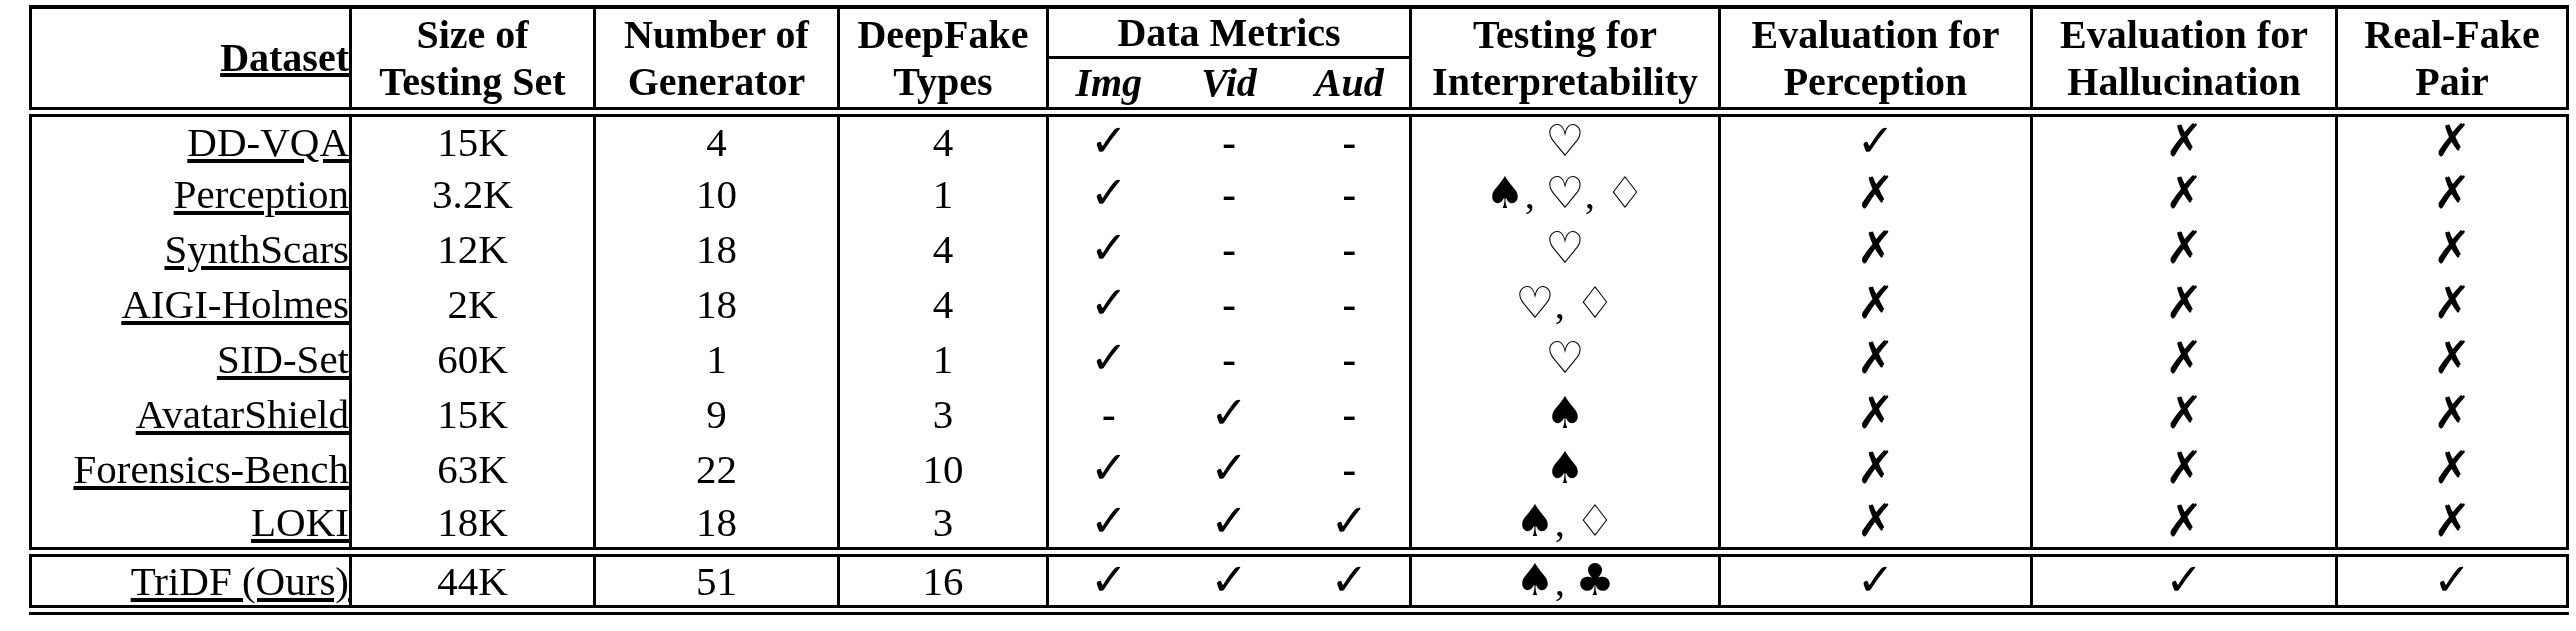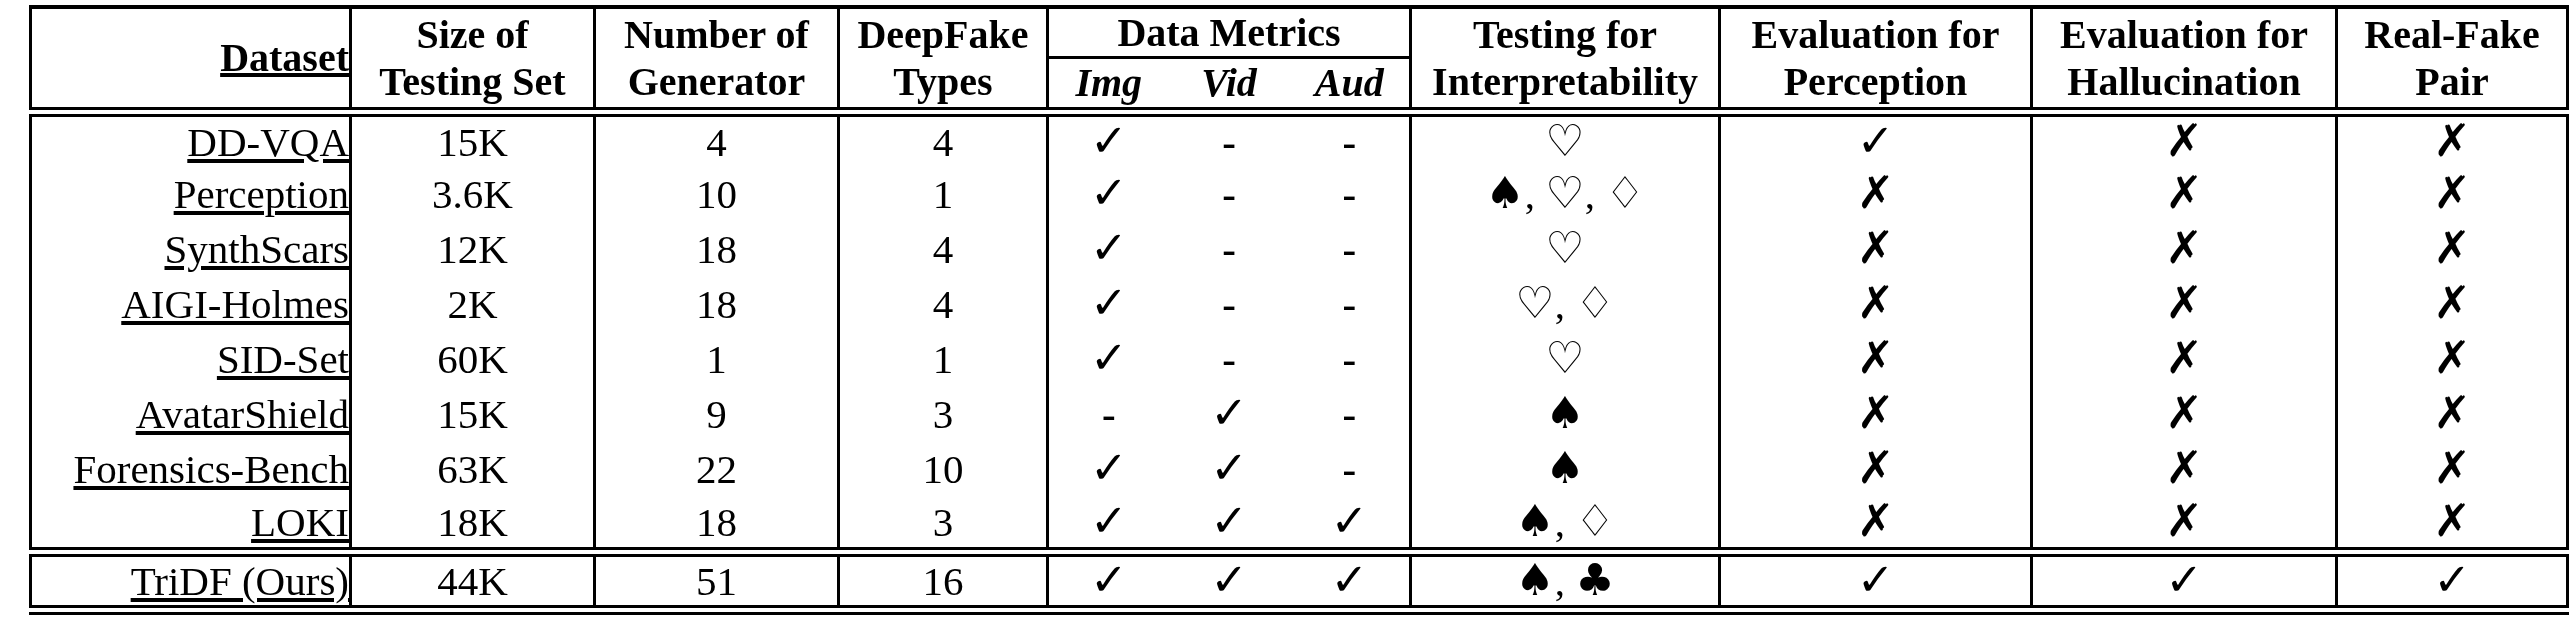--- a/index.html
+++ b/index.html
@@ -116,21 +116,21 @@
           <td class="vline"><span class="mark">✓</span></td>
           <td><span class="dash">-</span></td>
           <td><span class="dash">-</span></td>
           <td class="vline"><span class="suit">♡</span></td>
           <td class="vline"><span class="mark">✓</span></td>
           <td class="vline"><span class="mark">✗</span></td>
           <td class="vline"><span class="mark">✗</span></td>
         </tr>
         <tr>
           <td class="c-dataset">Perception</td>
-          <td class="vline">3.6K</td>
+          <td class="vline">3.2K</td>
           <td class="vline">10</td>
           <td class="vline">1</td>
           <td class="vline"><span class="mark">✓</span></td>
           <td><span class="dash">-</span></td>
           <td><span class="dash">-</span></td>
           <td class="vline"><span class="suit">♠</span>, <span class="suit">♡</span>, <span class="suit">♢</span></td>
           <td class="vline"><span class="mark">✗</span></td>
           <td class="vline"><span class="mark">✗</span></td>
           <td class="vline"><span class="mark">✗</span></td>
         </tr>

